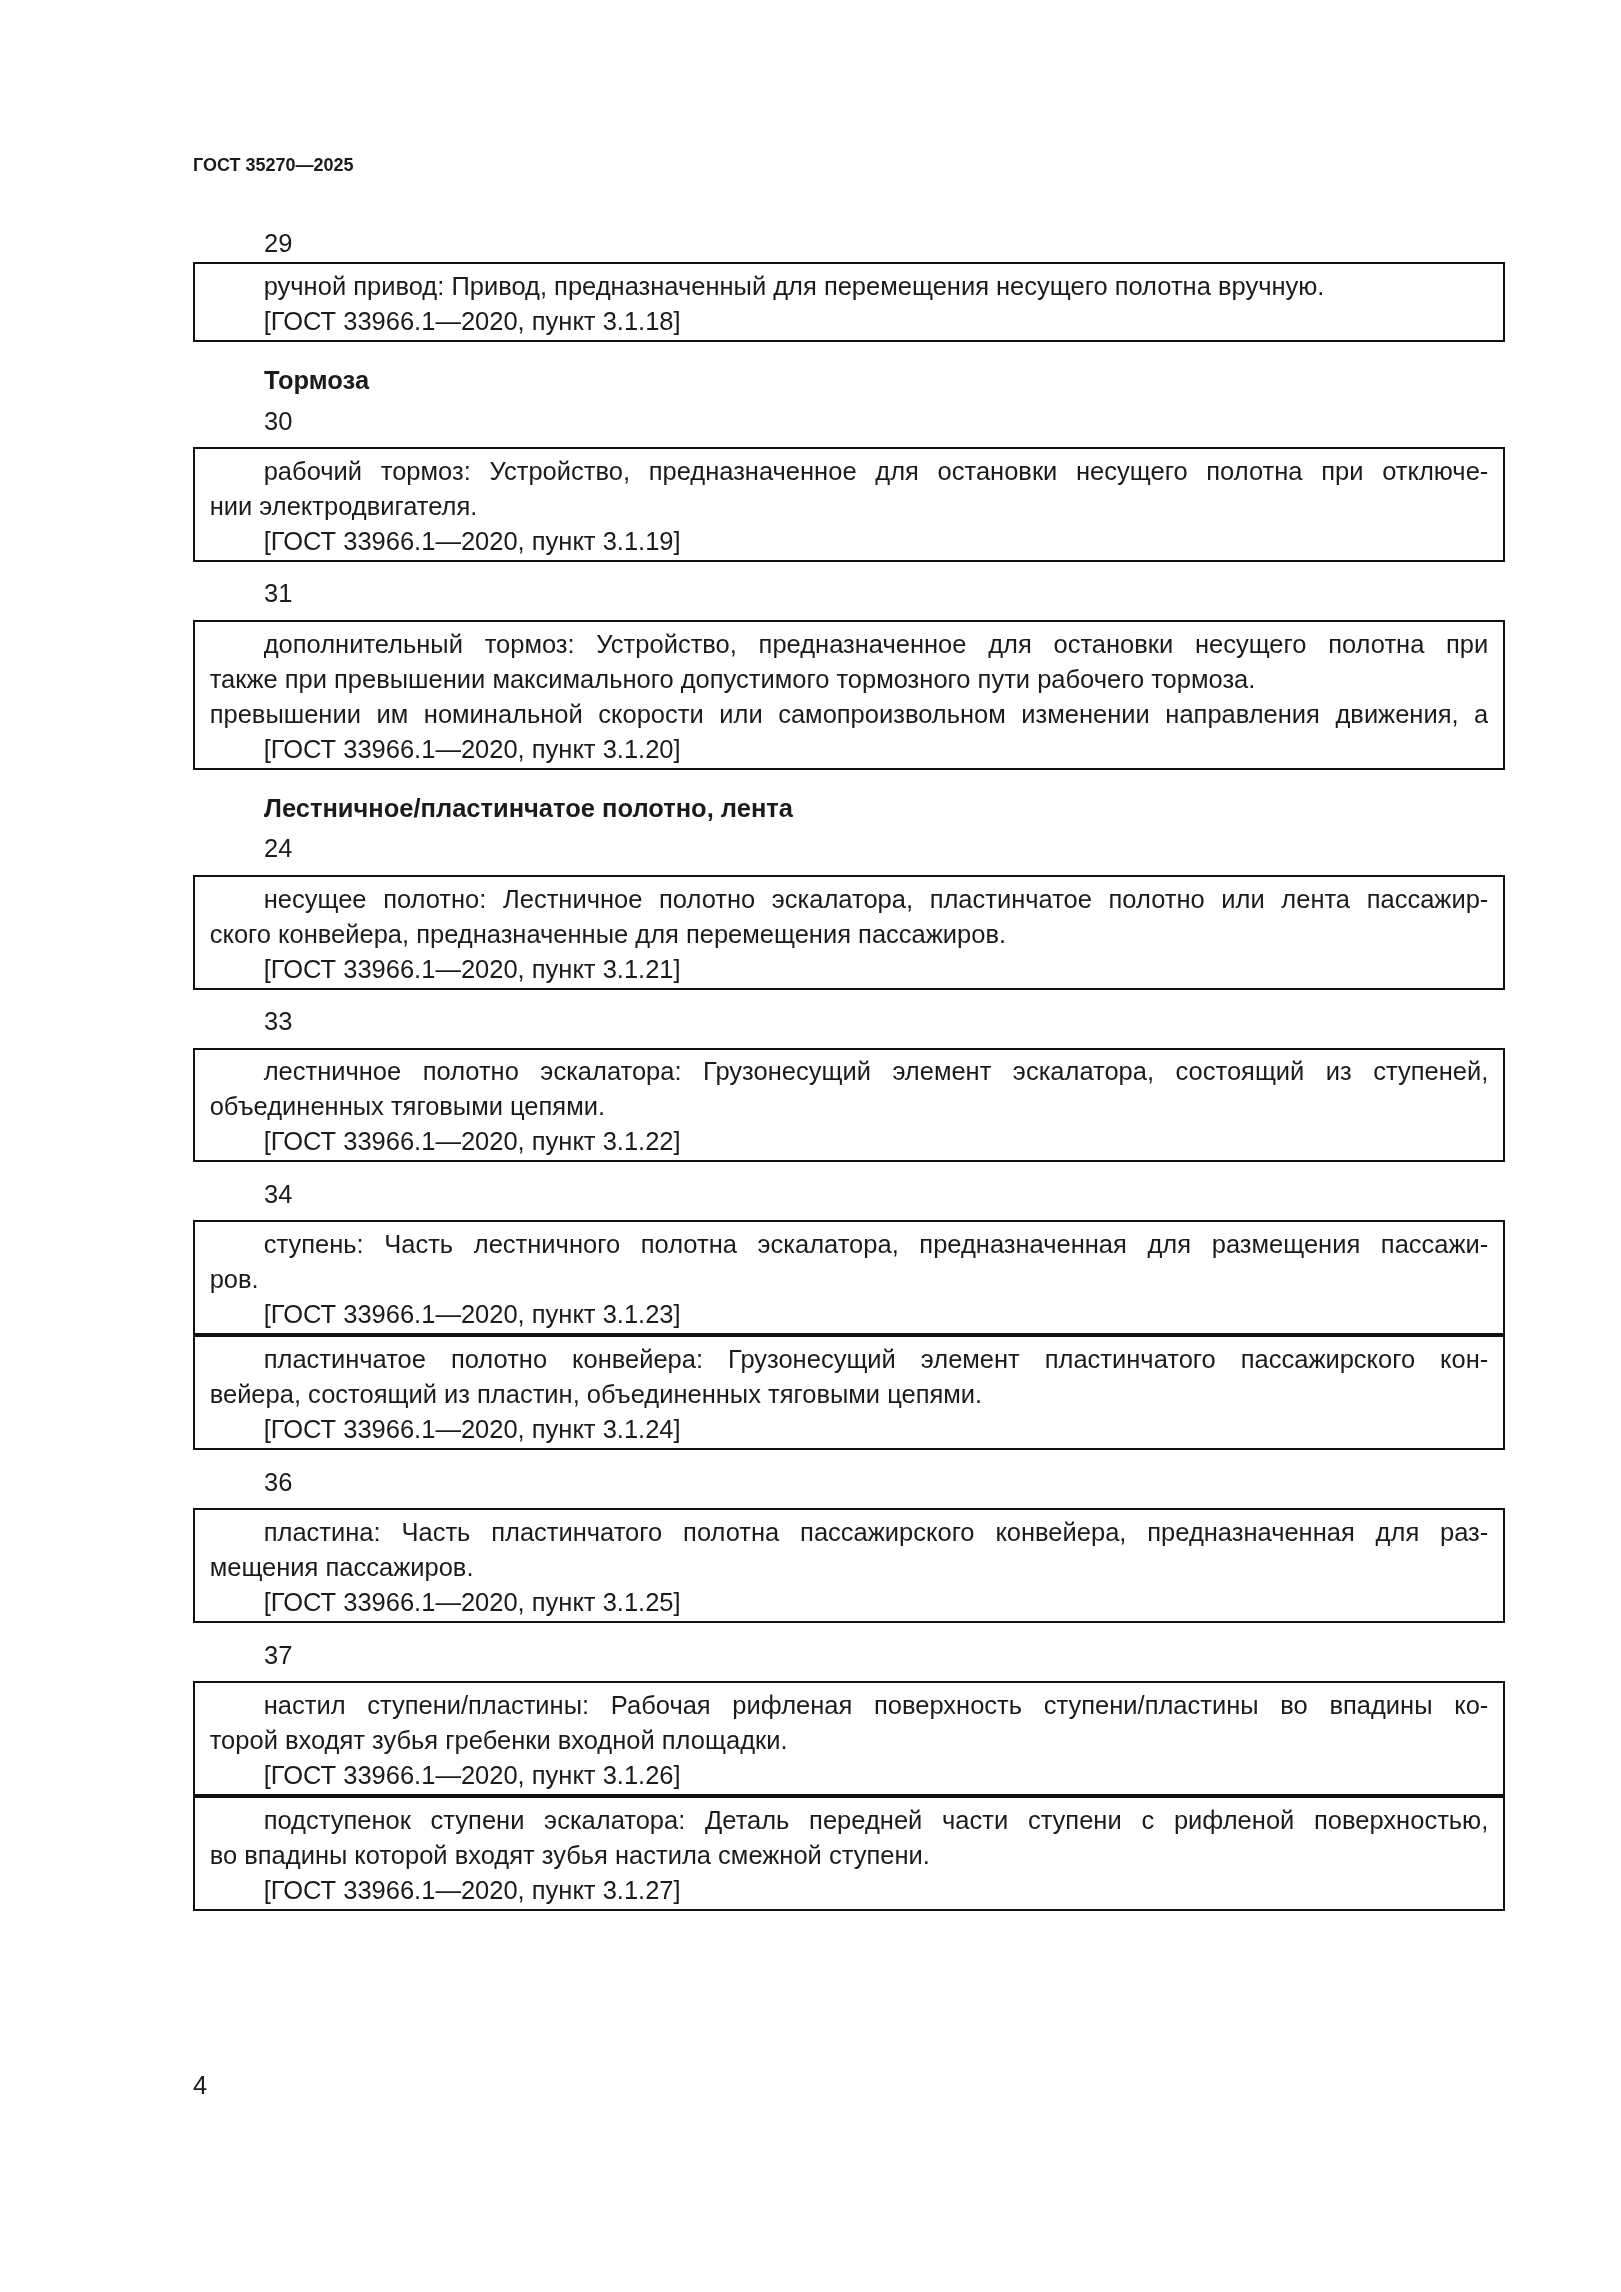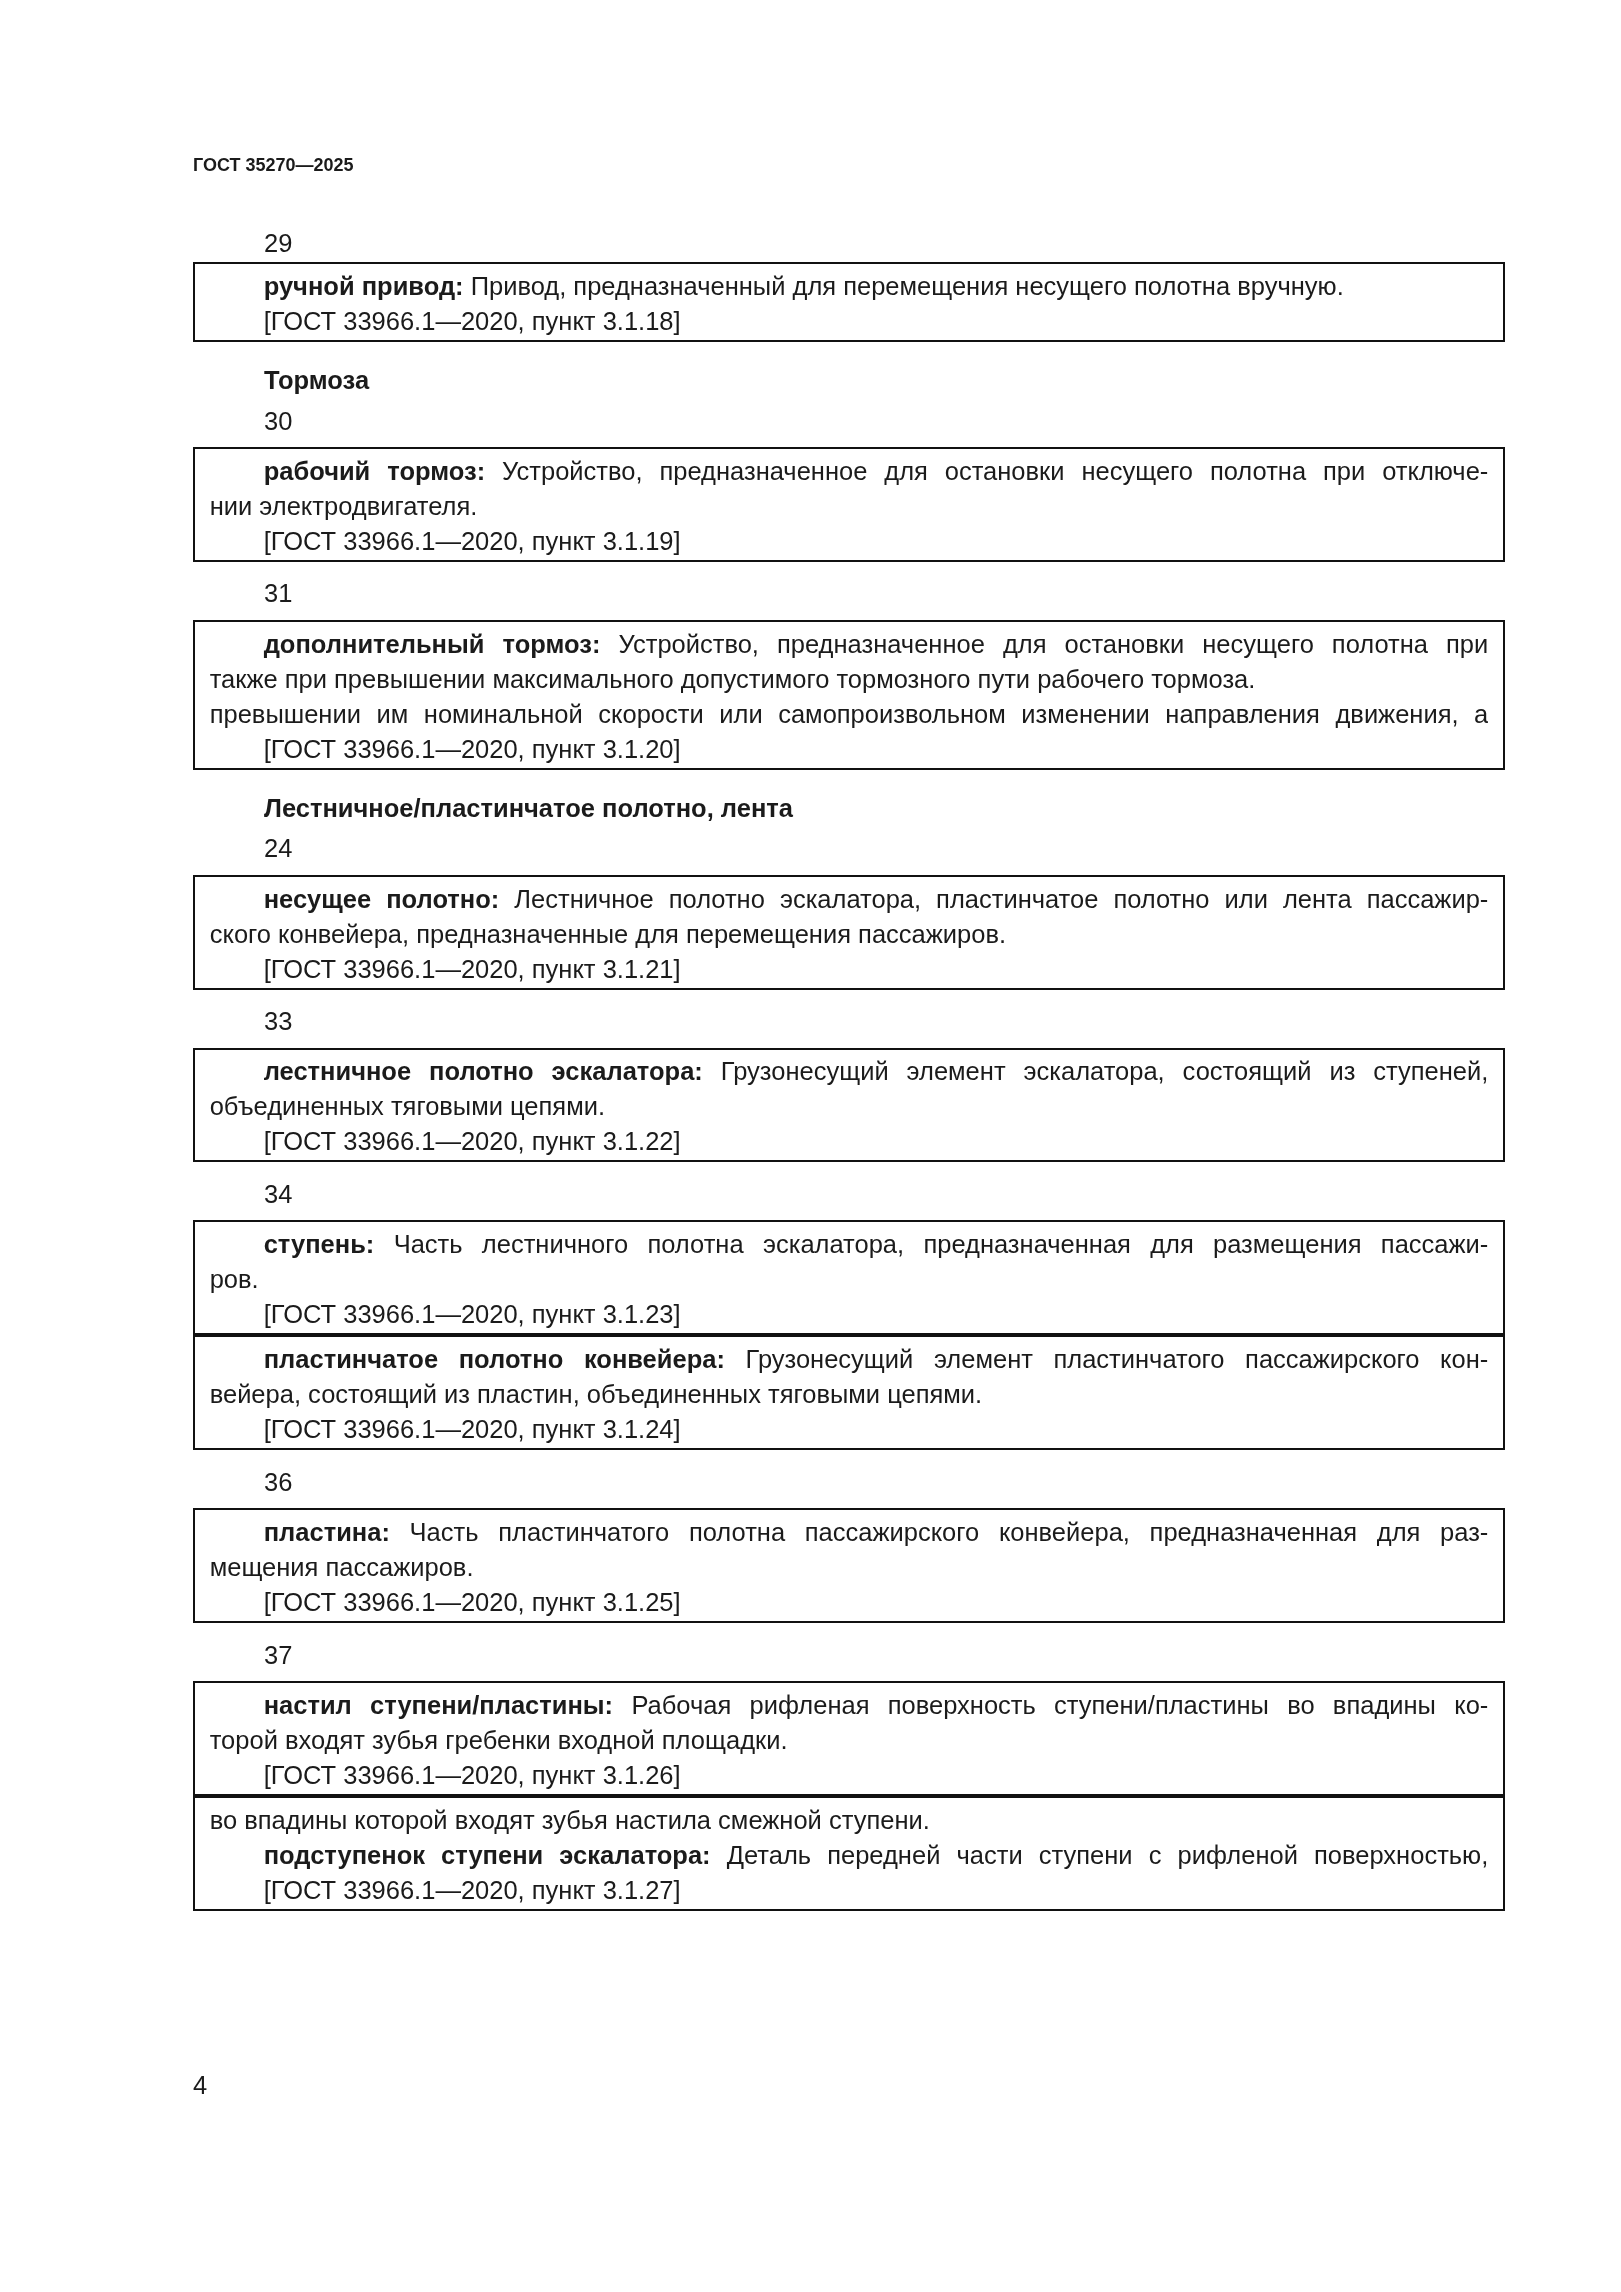--- a/index.html
+++ b/index.html
@@ -67,21 +67,21 @@
     height: 35px;
     overflow: hidden;
   }
   .line.first {
     text-indent: 54px;
   }
   .line.ref {
     padding-left: 54px;
   }
   .term {
-    font-weight: bold;
+    font-weight: normal;
   }
   .page-number {
     position: absolute;
     left: 193px;
     top: 2068px;
     line-height: 34px;
     font-size: 25.5px;
   }
 </style>
 </head>
@@ -155,21 +155,21 @@
   </div>
 
   <div class="num-row">37</div>
   <div class="term-box">
     <div class="line j first"><span class="term">настил ступени/пластины:</span> <span>Рабочая рифленая поверхность ступени/пластины во впадины ко-</span></div>
     <div class="line">торой входят зубья гребенки входной площадки.</div>
     <div class="line ref">[ГОСТ 33966.1—2020, пункт 3.1.26]</div>
   </div>
 
   <div class="term-box">
+    <div class="line j first"><span class="term">подступенок ступени эскалатора:</span> <span>Деталь передней части ступени с рифленой поверхностью,</span></div>
     <div class="line">во впадины которой входят зубья настила смежной ступени.</div>
-    <div class="line j first"><span class="term">подступенок ступени эскалатора:</span> <span>Деталь передней части ступени с рифленой поверхностью,</span></div>
     <div class="line ref">[ГОСТ 33966.1—2020, пункт 3.1.27]</div>
   </div>
 
 </div>
 
 <div class="page-number">4</div>
 
 
 </body></html>

